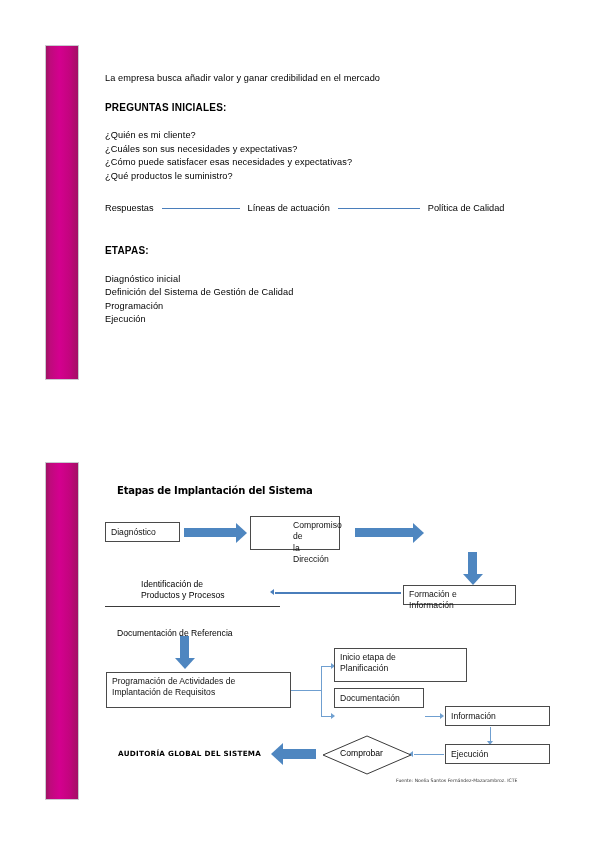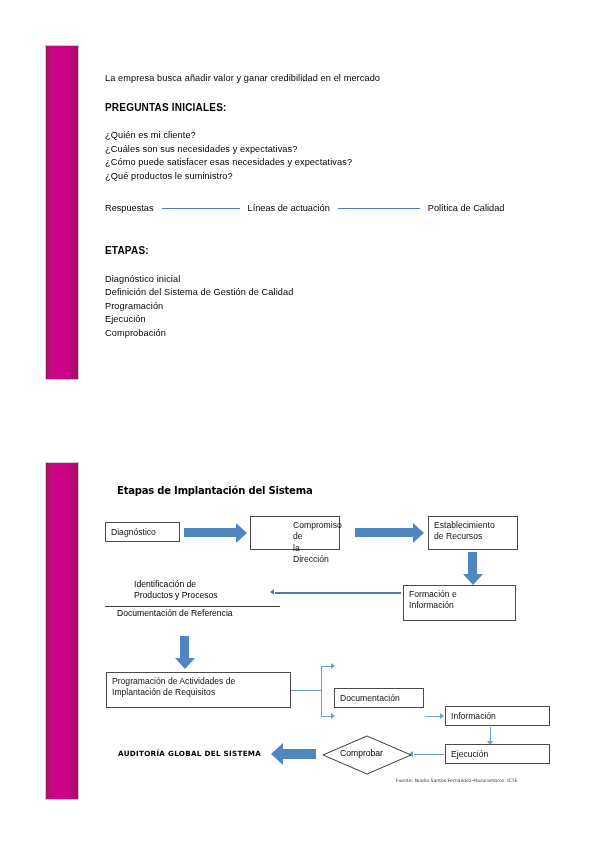--- a/index.html
+++ b/index.html
@@ -245,69 +245,68 @@
   <div class="spacer-sm"></div>
 
   <div class="section-head">ETAPAS:</div>
 
   <div class="spacer-md"></div>
 
   <div class="body-line">Diagnóstico inicial</div>
   <div class="body-line">Definición del Sistema de Gestión de Calidad</div>
   <div class="body-line">Programación</div>
   <div class="body-line">Ejecución</div>
-  <div class="body-line">Comprobación</div>
 
 </div>
 
 <div class="magenta-bar" id="bar-page-2"></div>
 
 <div id="page-two">
 
   <div id="diagram-title">Etapas de Implantación del Sistema</div>
 
   <div class="fbox" style="left:105px; top:82px; width:75px; height:20px; padding-top:4px;">Diagnóstico</div>
 
   <div class="barrow right" style="left:184px; top:88px; width:52px;"></div>
 
   <div class="fbox" style="left:250px; top:76px; width:90px; height:34px; white-space:pre-line;padding-left:42px;">Compromiso de
 la Dirección</div>
 
   <div class="barrow right" style="left:355px; top:88px; width:58px;"></div>
 
-  <div class="fbox" style="left:428px; top:76px; width:90px; height:34px; white-space:pre-line;">Establecimiento
-de Recursos</div>
 
   <div class="barrow down" style="left:468px; top:112px; height:22px;"></div>
 
-  <div class="fbox" style="left:403px; top:145px; width:113px; height:36px; white-space:pre-line;">Formación e
+  <div class="fbox" style="left:403px; top:145px; width:113px; height:20px; white-space:pre-line;">Formación e
 Información</div>
 
   <div class="tline h" style="left:275px; top:152px; width:126px; height:1.5px; background:#4a7ebb;"></div>
   <div class="tarrow-l" style="left:270px; top:149px; border-right-color:#4a7ebb;"></div>
 
-  <div class="dlabel" style="left:134px; top:139px; white-space:pre-line;">Identificación de
+  <div class="dlabel" style="left:141px; top:139px; white-space:pre-line;">Identificación de
 Productos y Procesos</div>
 
   <div class="rule" style="left:105px; top:166px; width:175px;"></div>
 
-  <div class="dlabel" style="left:117px; top:168px;">Documentación de Referencia</div>
+  <div class="dlabel" style="left:117px; top:188px;">Documentación de Referencia</div>
 
   <div class="barrow down" style="left:180px; top:196px; height:22px;"></div>
 
   <div class="fbox" style="left:106px; top:232px; width:185px; height:36px; white-space:pre-line;">Programación de Actividades de
 Implantación de Requisitos</div>
 
   <div class="tline h" style="left:291px; top:250px; width:30px;"></div>
   <div class="tline v" style="left:321px; top:226px; height:50px;"></div>
   <div class="tline h" style="left:321px; top:226px; width:12px;"></div>
   <div class="tarrow-r" style="left:331px; top:223px;"></div>
   <div class="tline h" style="left:321px; top:276px; width:12px;"></div>
   <div class="tarrow-r" style="left:331px; top:273px;"></div>
 
+  <div class="fbox" style="left:334px; top:208px; width:133px; height:34px; white-space:pre-line;">Inicio etapa de
+Planificación</div>
 
   <div class="fbox" style="left:334px; top:248px; width:90px; height:20px; padding-top:4px;">Documentación</div>
 
   <div class="tline h" style="left:425px; top:276px; width:16px;"></div>
   <div class="tarrow-r" style="left:440px; top:273px;"></div>
 
   <div class="fbox" style="left:445px; top:266px; width:105px; height:20px; padding-top:4px;">Información</div>
 
   <div class="tline v" style="left:490px; top:287px; height:15px;"></div>
   <div class="tarrow-d" style="left:487px; top:301px;"></div>

